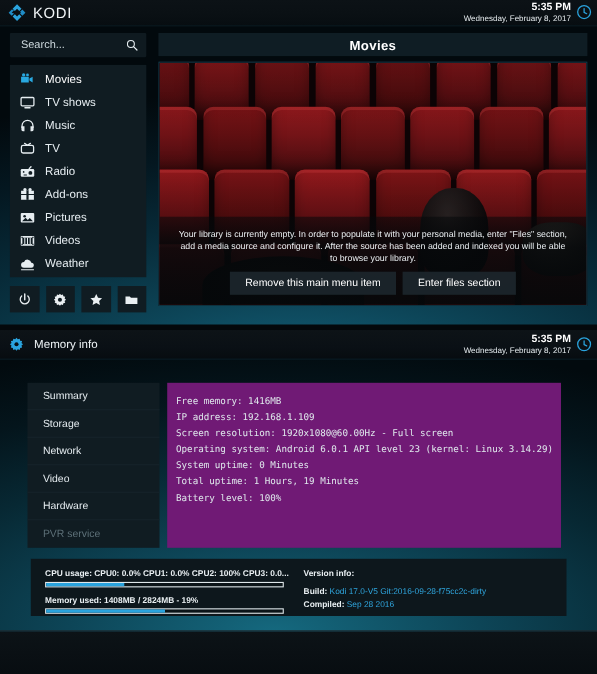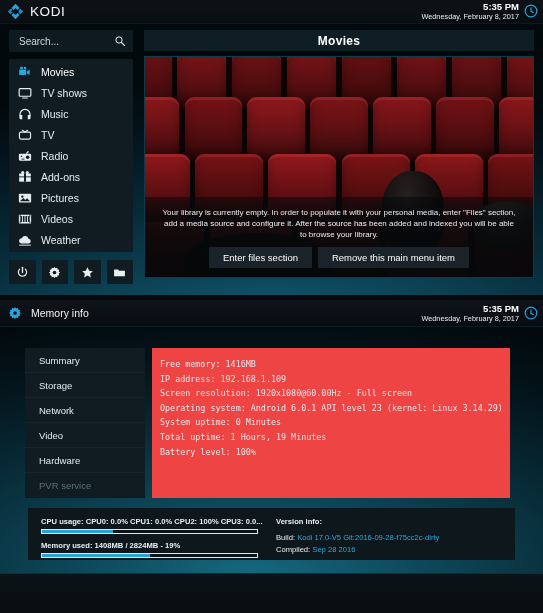--- a/index.html
+++ b/index.html
@@ -127,42 +127,42 @@
   .sys-nav-item {
     height: 25px; display: flex; align-items: center; padding-left: 14px;
     border-bottom: 1px solid #16242b; cursor: pointer;
   }
   .sys-nav-item:last-child { border-bottom: none; }
   .sys-nav-item span { color: #e4ebef; font-size: 9.5px; }
   .sys-nav-item.disabled span { color: #5d7078; }
 
   .sys-info-box {
     position: absolute; left: 152px; top: 348px; width: 358px; height: 150px;
-    background: #ef4444;
+    background: #701a75;
     padding: 9px 0 16px 8px;
   }
   .sys-line {
     color: #dfe8ec; font-family: "DejaVu Sans Mono", monospace; font-size: 8.4px;
     line-height: 14.6px; white-space: nowrap;
   }
 
   .stat-box {
     position: absolute; left: 28px; top: 508px; width: 487px; height: 52px;
     background: #0d171c; display: flex;
   }
   .stat-left { width: 242px; padding: 8px 12px 0 13px; }
   .stat-right { flex: 1; padding: 8px 0 0 6px; }
   .stat-label { color: #eaf0f3; font-size: 7.6px; font-weight: bold; line-height: 11px; white-space: nowrap; }
   .bar-track {
     height: 5px; background: #0b1418; border: 1px solid #dfe7ea; margin: 2px 0 6px;
   }
   .bar-fill { height: 100%; background: #2aa3dd; }
   .ver-title { color: #eaf0f3; font-size: 7.6px; font-weight: bold; line-height: 12px; }
   .ver-row { font-size: 7.6px; line-height: 11.5px; white-space: nowrap; }
-  .ver-key { color: #eaf0f3; font-weight: normal; }
+  .ver-key { color: #eaf0f3; font-weight: bold; }
   .ver-val { color: #2fa6de; }
   .ver-spacer { height: 4px; }
 
   .bottom-fade {
     position: absolute; left: 0; bottom: 0; width: 543px; height: 40px;
     background: linear-gradient(to bottom, #0c1317 0%, #0a1014 50%, #080d11 100%);
     border-top: 1px solid #1d2a30;
   }
 </style>
 </head>
@@ -375,22 +375,22 @@
           </div>
           <div style="position:absolute;left:61%;top:52%;width:16%;height:36%;border-radius:46% 46% 30% 30%;background:radial-gradient(ellipse at 40% 30%,#2b2424,#0c0708 72%);"></div>
           <div style="position:absolute;left:10%;top:80%;width:38%;height:24%;border-radius:50% 50% 0 0;background:radial-gradient(ellipse at 50% 40%,#241c1c,#080405 75%);"></div>
           <div style="position:absolute;left:85%;top:66%;width:17%;height:22%;border-radius:40%;background:radial-gradient(ellipse at 40% 35%,#4d4740,#1a1412 78%);"></div>
           <div style="position:absolute;inset:0;background:linear-gradient(to bottom,rgba(0,0,0,0.12) 0%,rgba(0,0,0,0) 30%,rgba(0,0,0,0.25) 100%);"></div>
         </div>
 
         <div class="overlay-msg">
           <div class="overlay-text">Your library is currently empty. In order to populate it with your personal media, enter "Files" section, add a media source and configure it. After the source has been added and indexed you will be able to browse your library.</div>
           <div class="overlay-buttons">
+            <div class="ov-btn">Remove this main menu item</div>
             <div class="ov-btn">Enter files section</div>
-            <div class="ov-btn">Remove this main menu item</div>
           </div>
         </div>
       </div>
     </div>
   </div>
 
   <div class="win-sys">
     <div class="sys-topbar">
       <div class="sys-head-left">
         <svg class="sys-head-gear" viewBox="0 0 24 24">

